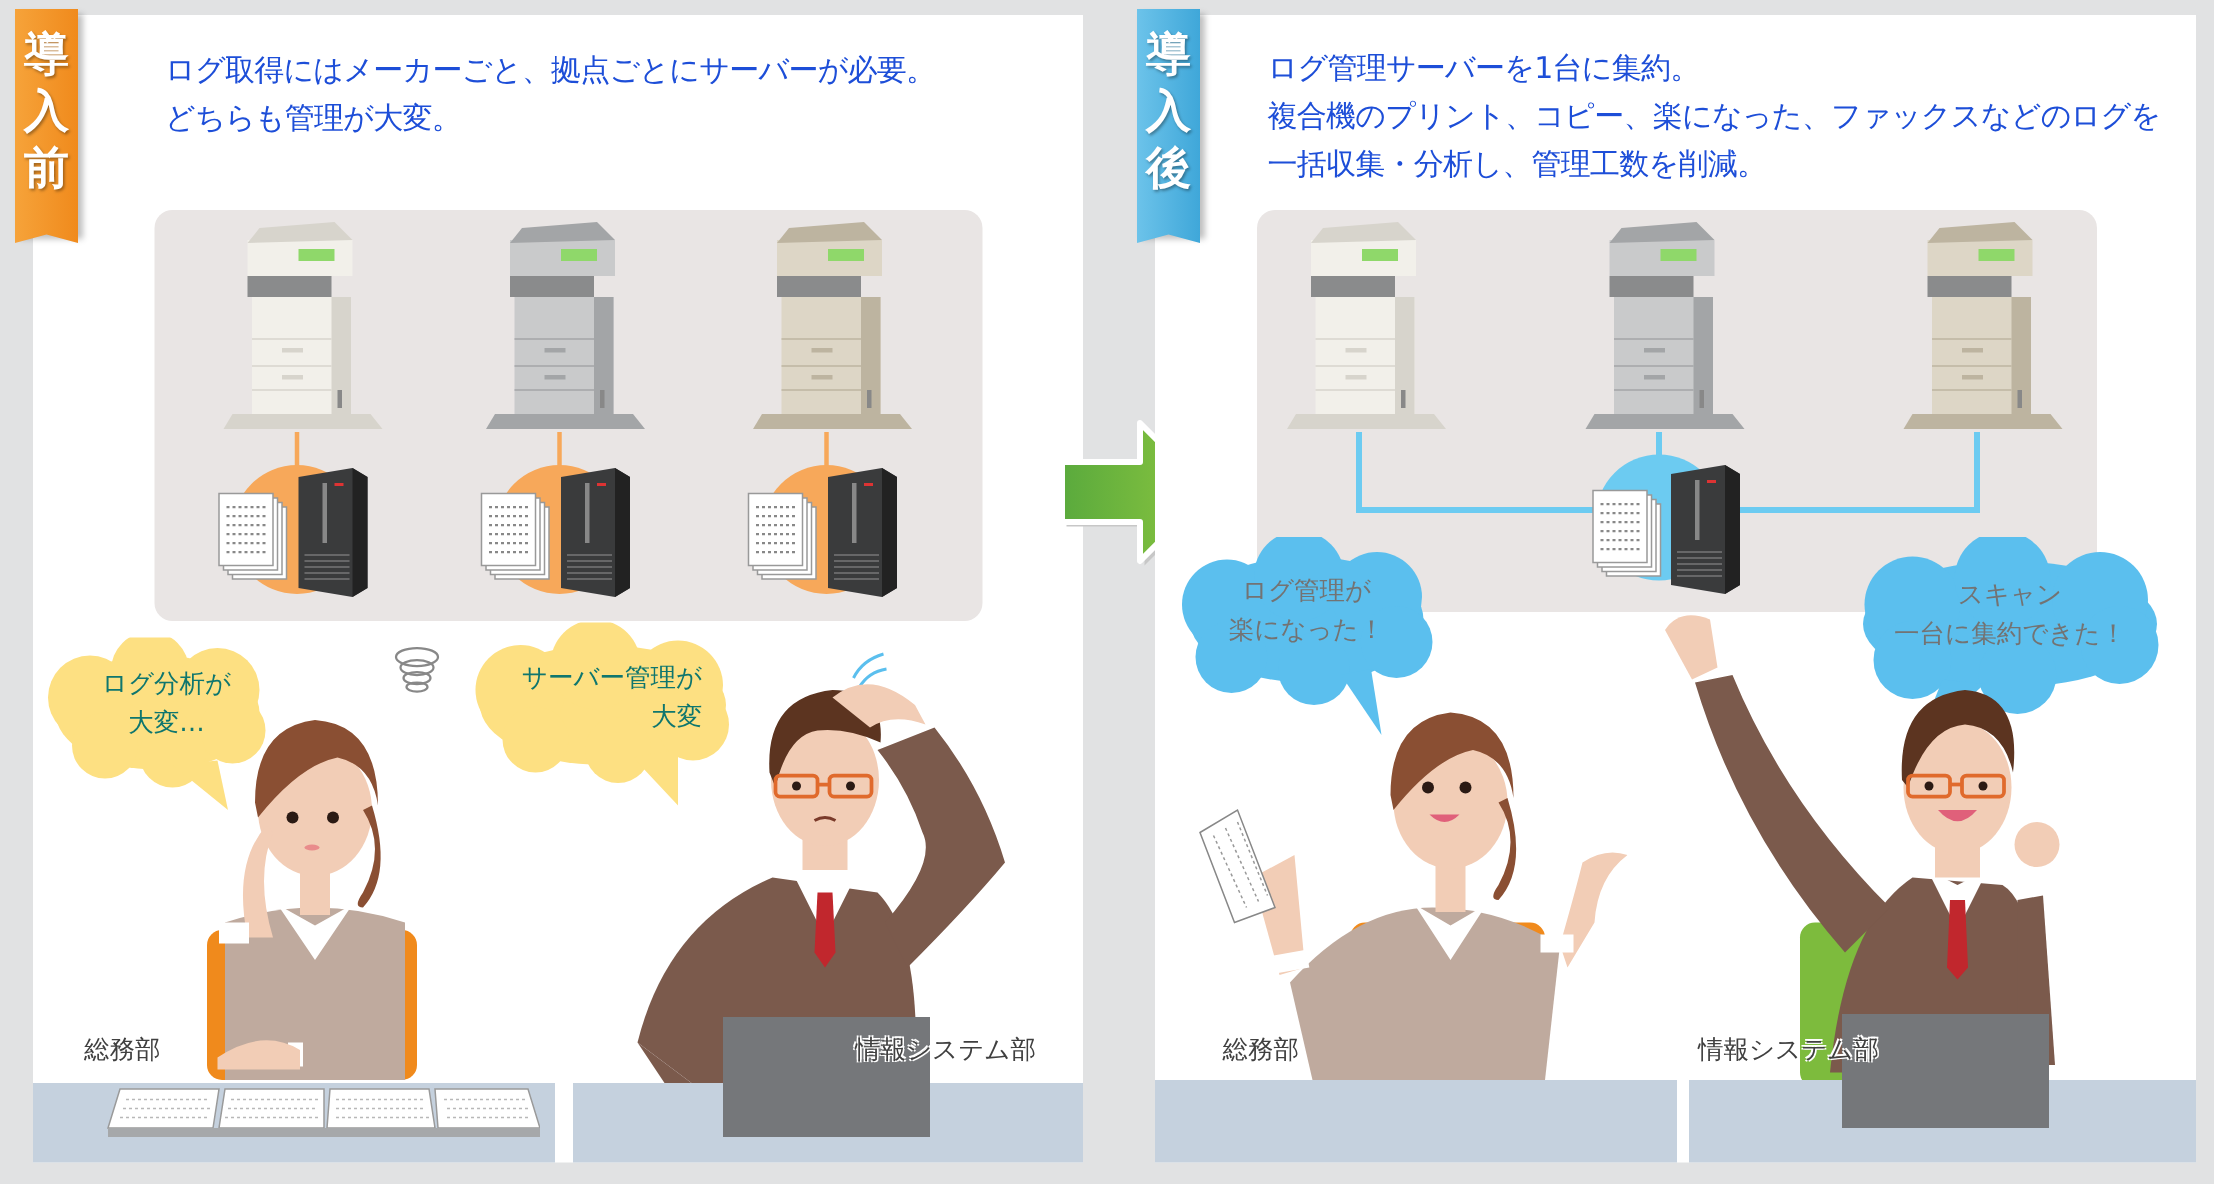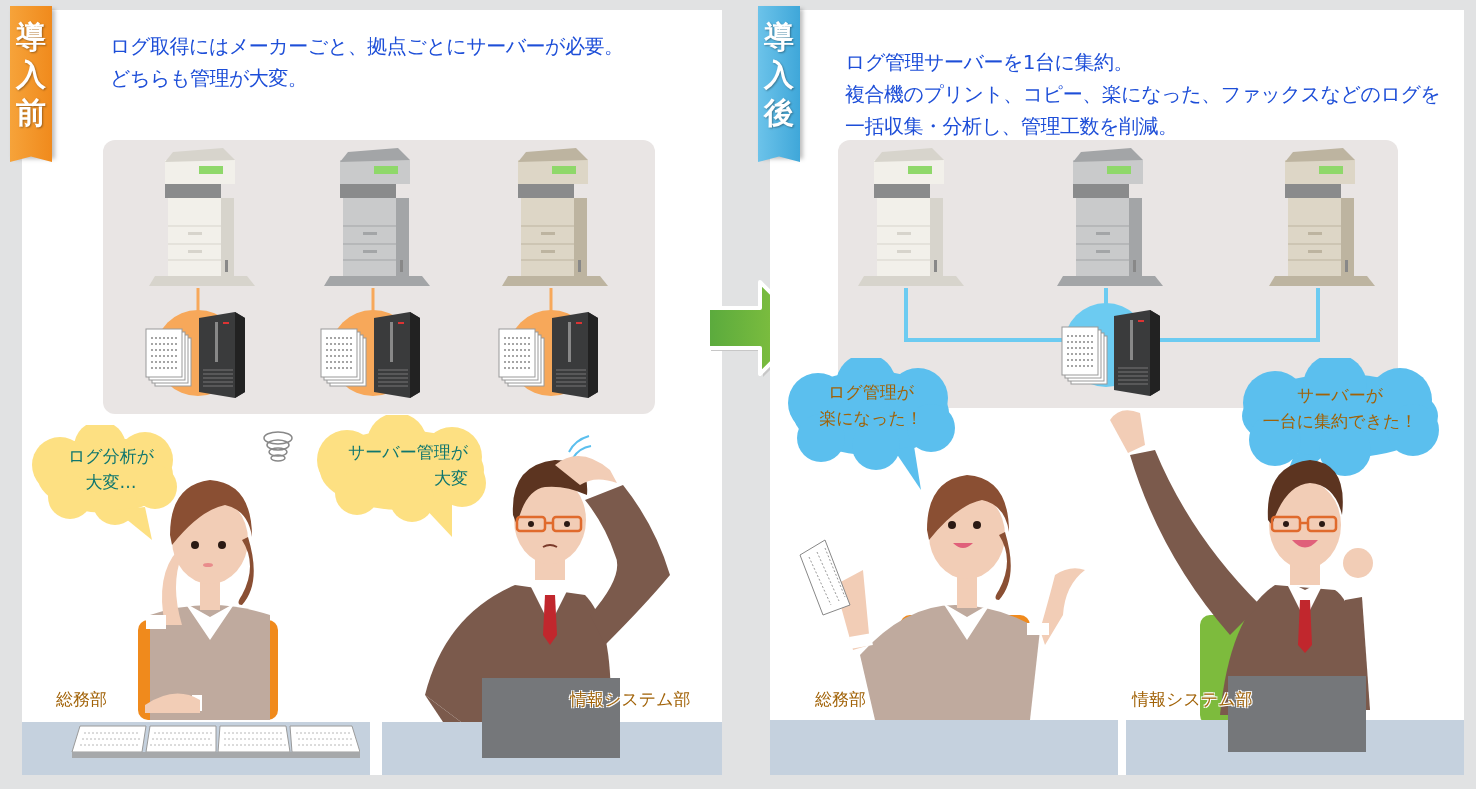--- a/index.html
+++ b/index.html
@@ -7,32 +7,32 @@
   .panel{position:absolute;top:10px;background:#ffffff;}
   .panel-before{left:22px;width:700px;height:765px;}
   .panel-after{left:770px;width:694px;height:765px;}
   .ribbon{position:absolute;top:6px;width:42px;height:150px;color:#fff;font-weight:bold;font-size:30px;line-height:38px;text-align:center;padding-top:12px;box-sizing:border-box;box-shadow:3px 3px 4px rgba(0,0,0,.25);}
   .ribbon::after{content:"";position:absolute;left:0;bottom:-6px;width:42px;height:8px;background:inherit;clip-path:polygon(0 0,100% 0,100% 100%,50% 30%,0 100%);}
   .ribbon span{display:block;text-shadow:1px 1px 2px rgba(0,0,0,.35);}
   .ribbon-orange{left:10px;background:linear-gradient(90deg,#f6a33a,#f08a1c);}
   .ribbon-blue{left:758px;background:linear-gradient(90deg,#6cc3ea,#3fa7d9);}
   .desc{position:absolute;font-size:20px;line-height:32px;letter-spacing:-0.5px;color:#1d4ed8;}
   .desc-before{left:110px;top:30px;}
-  .desc-after{left:845px;top:46px;}
+  .desc-after{left:845px;top:29px;}
   .desc div{white-space:nowrap;}
   .grey-box{position:absolute;background:#e9e5e4;border-radius:12px;}
   .grey-before{left:103px;top:140px;width:552px;height:274px;}
   .grey-after{left:838px;top:140px;width:560px;height:268px;}
   .desk{position:absolute;background:#c5d1de;}
   .bubble{position:absolute;display:flex;align-items:center;justify-content:center;text-align:center;font-size:17px;line-height:26px;}
   .bubble svg{position:absolute;left:0;top:0;}
   .bubble .txt{position:relative;z-index:2;}
   .bubble-yellow .txt{color:#0f766e;margin-left:12px;}
-  .bubble-blue .txt{color:#a16207;font-family:Liberation Mono, monospace;}
-  .dept{position:absolute;font-size:17px;color:#a16207;white-space:nowrap;}
+  .bubble-blue .txt{color:#737373;}
+  .dept{position:absolute;font-size:17px;color:#404040;white-space:nowrap;}
   .dept-outline{text-shadow:-1px -1px 0 #fff,1px -1px 0 #fff,-1px 1px 0 #fff,1px 1px 0 #fff;}
   .arrow{position:absolute;left:700px;top:276px;width:110px;height:104px;}
   .person{position:absolute;}
   .laptop{position:absolute;background:#75777a;}
 </style>
 </head>
 <body>
 
 <div class="panel panel-before"></div>
 <div class="ribbon ribbon-orange">
@@ -325,21 +325,21 @@
       <circle cx="40" cy="45" r="32"></circle>
         <circle cx="100" cy="28" r="32"></circle>
         <circle cx="165" cy="42" r="32"></circle>
       <circle cx="178" cy="72" r="26"></circle>
         <circle cx="40" cy="82" r="26"></circle>
         <circle cx="110" cy="92" r="26"></circle>
       <polygon points="60,95 88,98 42,140"></polygon>
     </g>
   </svg>
   <div class="txt" style="margin-top:-12px;">
-    <div>サーバーが</div>
+    <div>スキャン</div>
     <div>一台に集約できた！</div>
   </div>
 </div>
 
 <svg class="person" style="left:795px;top:455px;" width="290" height="270">
   <rect x="105" y="160" width="130" height="110" rx="10" fill="#f08a1c"></rect>
   <path d="M65,200 Q110,150 160,150 Q205,150 245,175 L235,265 L80,265 Z" fill="#bfaa9e"></path>
   <polygon points="148,148 172,185 196,148 172,162" fill="#fff"></polygon>
   <rect x="162" y="118" width="20" height="35" fill="#f2cdb6"></rect>
   <ellipse cx="172" cy="80" rx="38" ry="44" fill="#f2cdb6"></ellipse>

